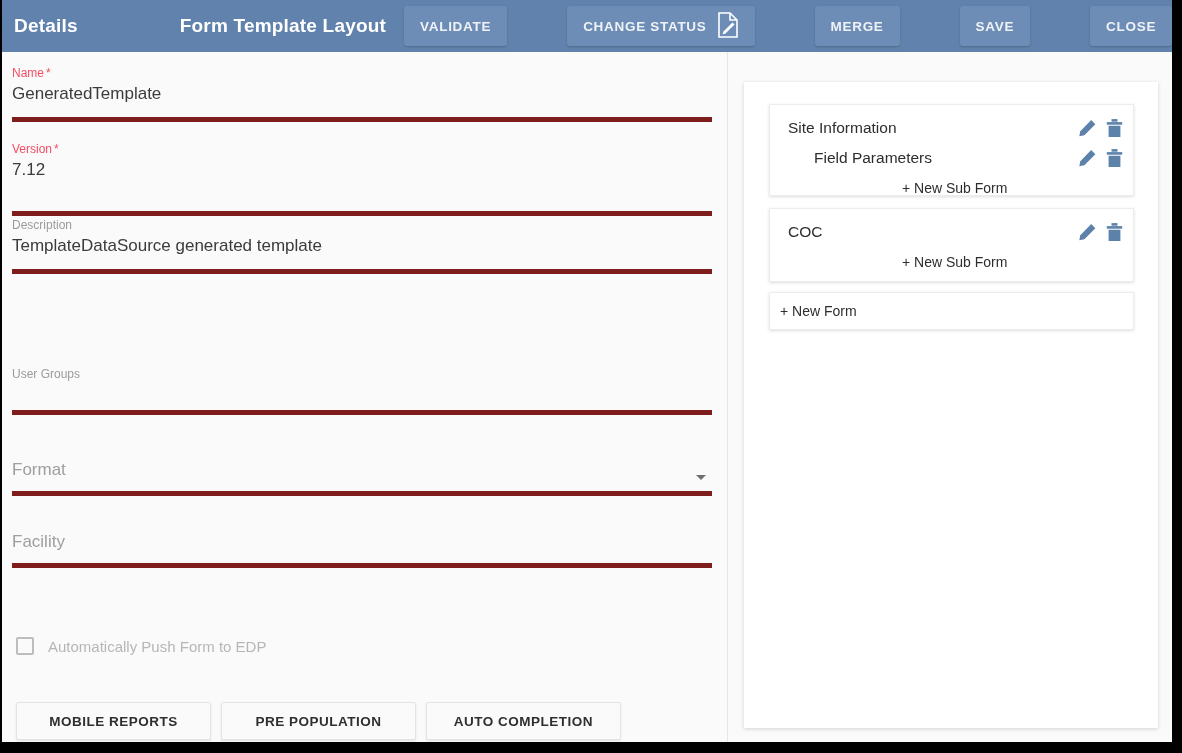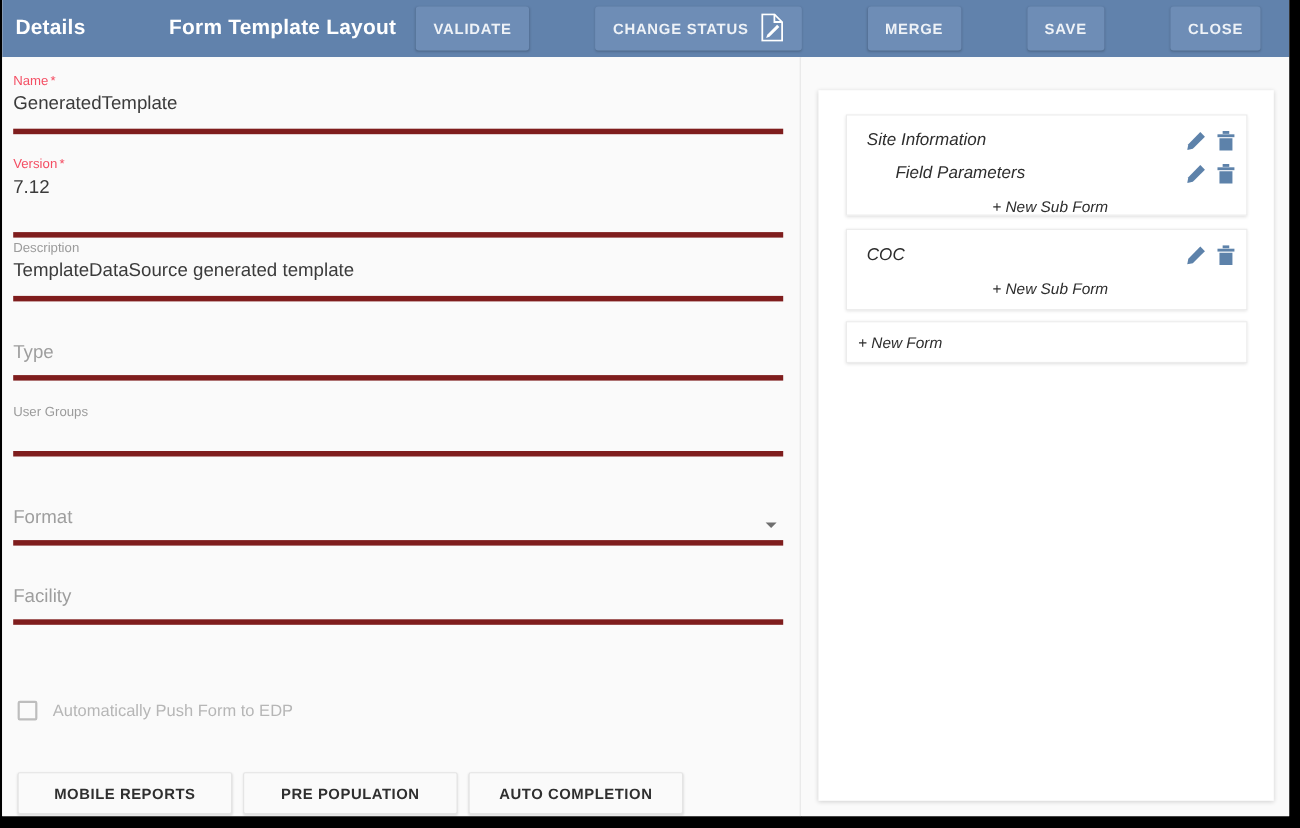--- a/index.html
+++ b/index.html
@@ -43,21 +43,21 @@
   }
   #appbar .bar-title {
     color: #ffffff;
     font-size: 19px;
     font-weight: bold;
     letter-spacing: .2px;
     white-space: nowrap;
     text-align: right;
   }
   .title-details { margin-left: 12px; }
-  .title-main { margin-left: 76px; }
+  .title-main { margin-left: 102px; }
 
   .bar-actions {
     display: flex;
     align-items: center;
     margin-left: 18px;
     height: 52px;
     gap: 48px;
   }
 
   .bar-btn {
@@ -123,21 +123,20 @@
     background: #fafafa;
     border-right: 1px solid #e6e6e6;
   }
 
   #right-pane {
     position: absolute;
     left: 727px; top: 0;
     width: 443px;
     height: 690px;
     background: #fafafa;
-    font-style: italic;
   }
 
   
   .field {
     position: absolute;
     left: 10px;
     width: 700px;
     border-bottom: 5px solid #7f1d1d;
   }
   .field-label-sm {
@@ -358,23 +357,20 @@
         <div class="field" id="f-version">
           <span class="field-label-sm req"><span>Version</span><span class="star">*</span></span>
           <span class="field-value">7.12</span>
         </div>
 
         <div class="field" id="f-desc">
           <span class="field-label-sm">Description</span>
           <span class="field-value">TemplateDataSource generated template</span>
         </div>
 
-        <div class="field" id="f-type">
-          <span class="field-placeholder">Type</span>
-        </div>
 
         <div class="field" id="f-usergrp">
           <span class="field-label-sm">User Groups</span>
         </div>
 
         <div class="field" id="f-format">
           <span class="field-placeholder">Format</span>
           <span class="select-caret"></span>
         </div>
 

